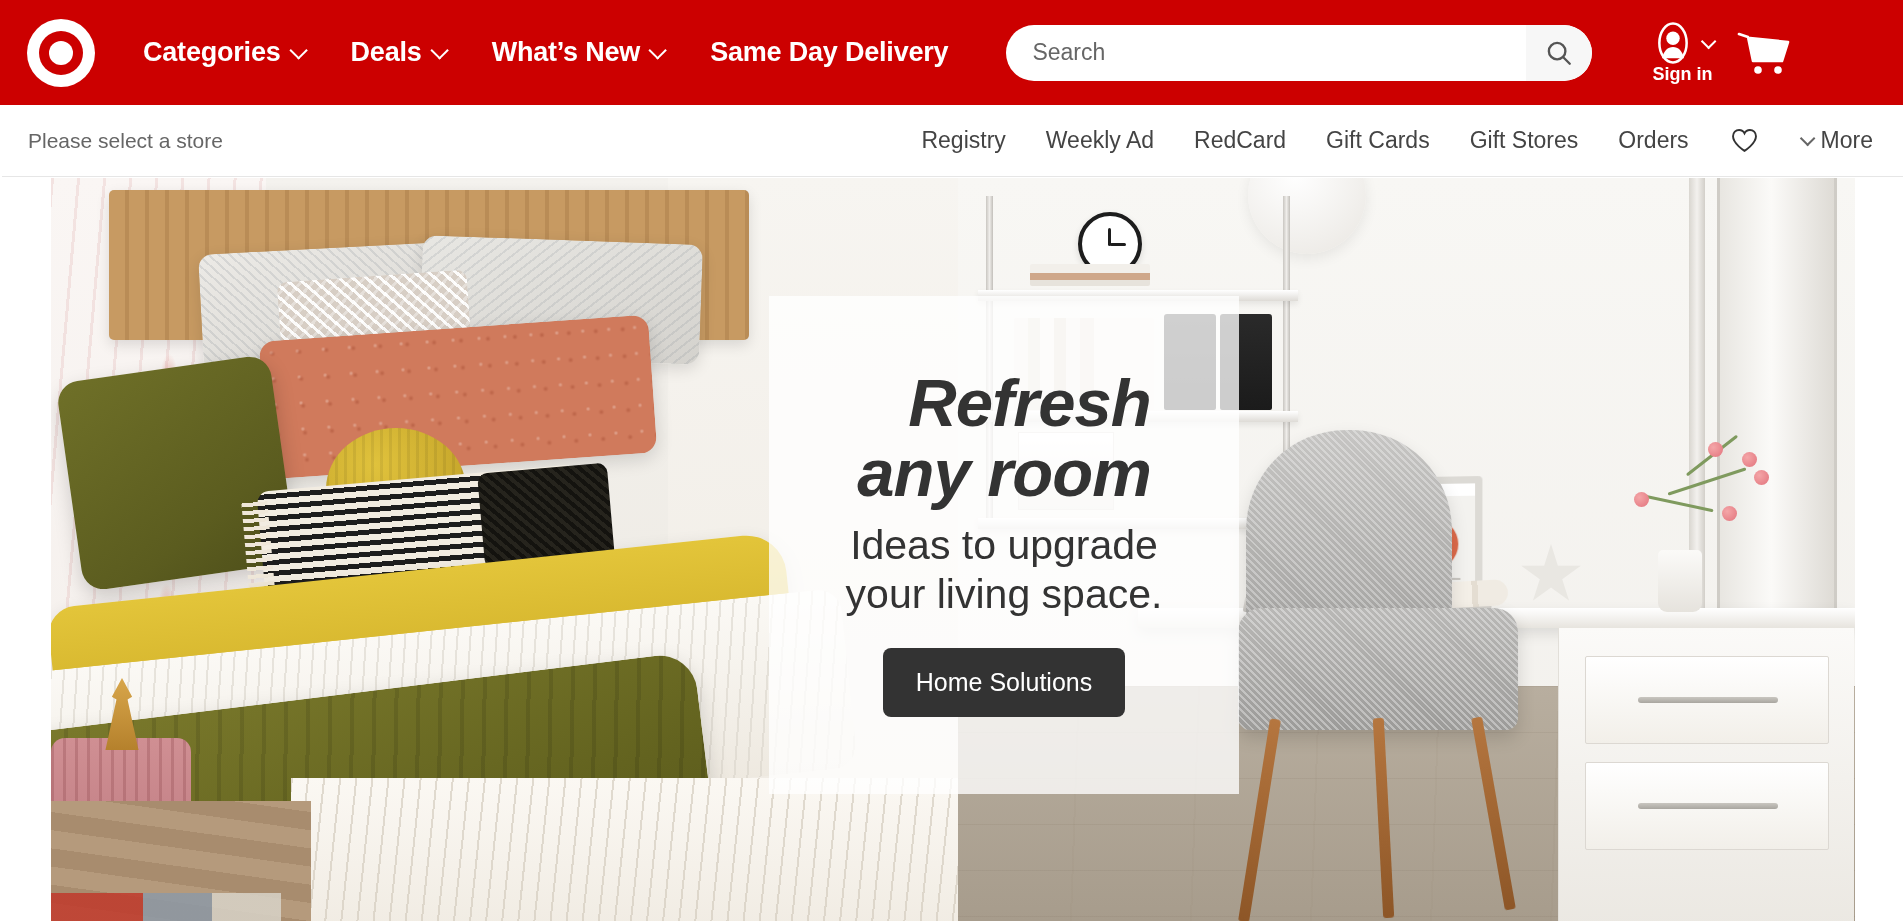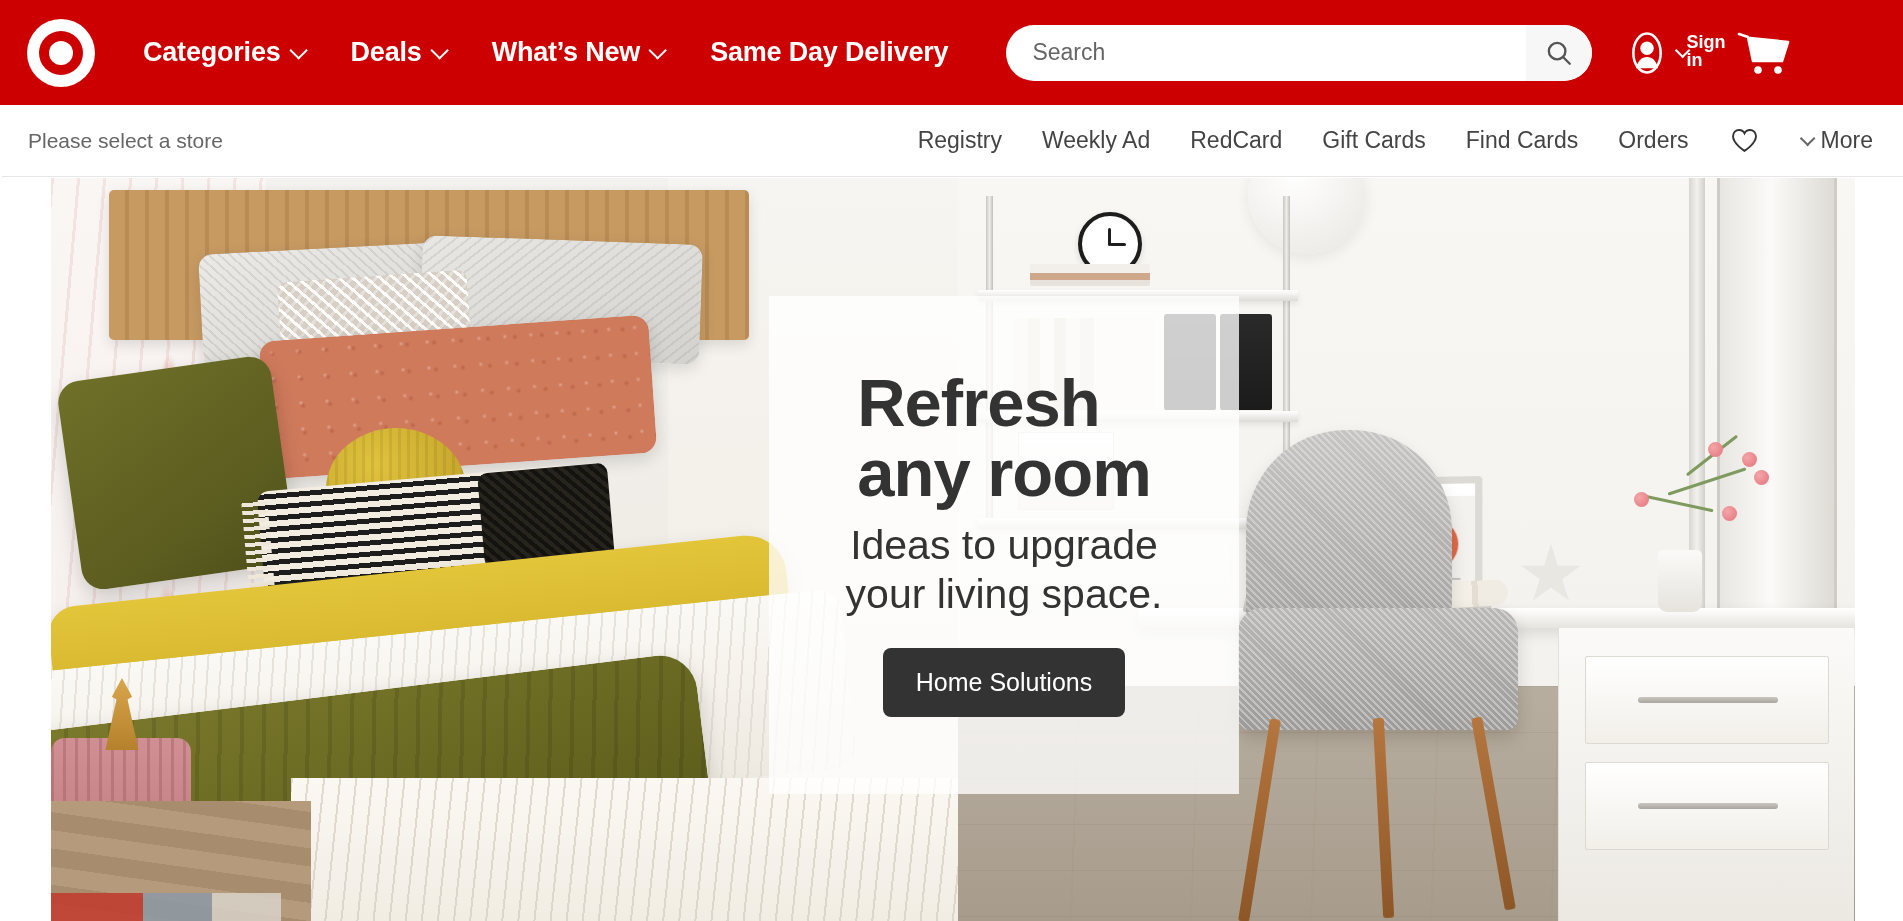--- a/index.html
+++ b/index.html
@@ -93,22 +93,22 @@
     background:#f7f7f7;
     border:none; outline:none;
     border-radius:0 28px 28px 0;
     cursor:pointer;
     display:flex; align-items:center; justify-content:center;
   }
 
   
   .account {
     margin-left:34px;
-    display:flex; flex-direction:row;
-    align-items:flex-start;
+    display:flex; flex-direction:column;
+    align-items:flex-end;
     cursor:pointer;
     width:86px;
   }
   .account-row { display:flex; align-items:center; }
   .account-icon { width:42px; height:42px; }
   .account .chev {
     display:inline-block;
     margin-left:7px;
     width:11px; height:11px;
     border-right:2.4px solid #ffffff;
@@ -551,23 +551,24 @@
     display:flex; flex-direction:column;
     align-items:center;
     justify-content:flex-start;
     padding-top:72px;
   }
   .hero-title {
     font-size:67px;
     font-weight:bold;
     color:#333333;
     line-height:1.04;
-    text-align:left;
+    text-align:right;
     letter-spacing:-1px;
     white-space:pre-line;
+    font-style:italic;
   }
   .hero-sub {
     margin-top:14px;
     font-size:41px;
     color:#333333;
     line-height:1.18;
     text-align:center;
     white-space:pre-line;
   }
   .hero-cta {
@@ -644,21 +645,21 @@
 </div>
 
 <div class="subnav">
   <div class="store-select">Please select a store</div>
 
   <div class="subnav-links">
     <div class="subnav-link">Registry</div>
     <div class="subnav-link">Weekly Ad</div>
     <div class="subnav-link">RedCard</div>
     <div class="subnav-link">Gift Cards</div>
-    <div class="subnav-link">Find Cards</div>
+    <div class="subnav-link">Gift Stores</div>
     <div class="subnav-link">Orders</div>
 
     <div class="subnav-icon">
       <svg width="27" height="25" viewBox="0 0 24 22" fill="none" stroke="#333333" stroke-width="1.7">
         <path d="M12 20.2 C12 20.2 1.8 13.9 1.8 7.3 C1.8 3.9 4.3 1.6 7.2 1.6 C9.4 1.6 11.2 2.9 12 4.6 C12.8 2.9 14.6 1.6 16.8 1.6 C19.7 1.6 22.2 3.9 22.2 7.3 C22.2 13.9 12 20.2 12 20.2 Z"></path>
       </svg>
     </div>
 
     <div class="subnav-more">
       <i class="chev"></i>

